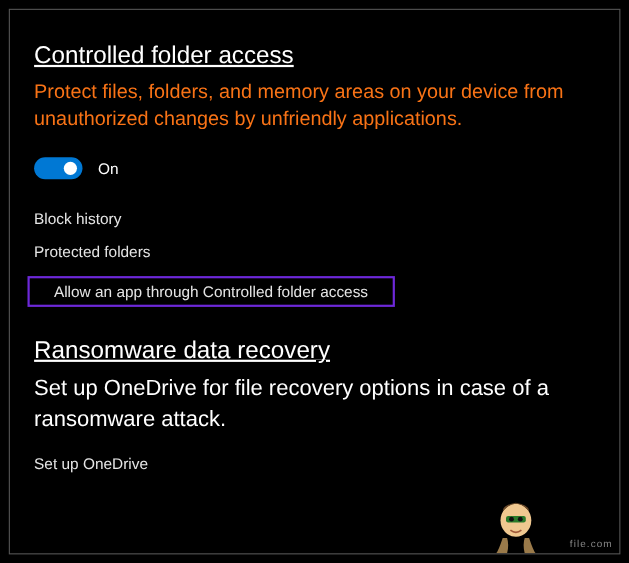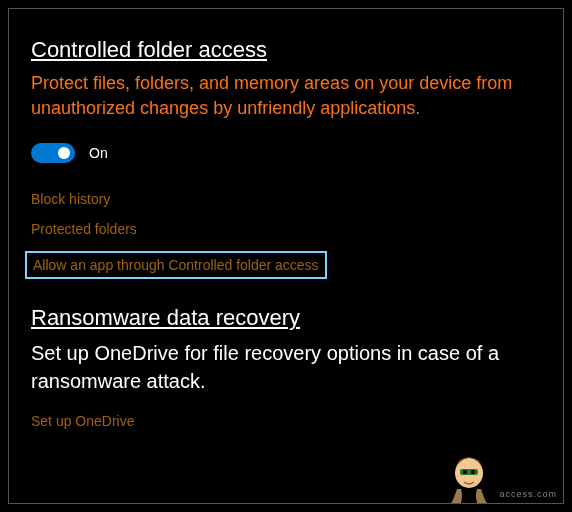--- a/index.html
+++ b/index.html
@@ -59,29 +59,29 @@
       border-radius: 50%;
       top: 4px;
       right: 5px;
     }
     .toggle-label {
       font-size: 14px;
       color: #fff;
     }
     .link {
       display: block;
-      color: #a16207;
+      color: #e5e5e5;
       font-size: 14px;
       margin-bottom: 14px;
       cursor: pointer;
     }
     .link-highlight-wrap {
       display: inline-block;
-      border: 2px solid #7dd3fc;
-      padding: 4px 6px;
+      border: 2px solid #6d28d9;
+      padding: 4px 22px;
       margin-bottom: 22px;
       margin-left: -6px;
     }
     .link-highlight-wrap .link {
       margin-bottom: 0;
     }
     .section2 {
       margin-top: 4px;
     }
     .body-text {
@@ -137,14 +137,14 @@
     <ellipse cx="22" cy="20" rx="14" ry="15" fill="#f0c890"></ellipse>
     <path d="M10 12 Q22 -2 34 12 Q34 6 22 4 Q10 6 10 12 Z" fill="#6b4a2a"></path>
     <rect x="13" y="16" width="18" height="6" rx="2" fill="#2a7a2a"></rect>
     <circle cx="18" cy="19" r="2.2" fill="#111"></circle>
     <circle cx="26" cy="19" r="2.2" fill="#111"></circle>
     <path d="M17 29 Q22 33 27 29" stroke="#a05a3a" stroke-width="1.5" fill="none"></path>
     <path d="M10 36 Q6 48 4 50 L14 50 Q16 42 14 36 Z" fill="#9a7a4a"></path>
     <path d="M34 36 Q38 48 40 50 L30 50 Q28 42 30 36 Z" fill="#9a7a4a"></path>
   </svg>
 
-  <div class="watermark">access.com</div>
+  <div class="watermark">file.com</div>
 </div>
 
 </body></html>

